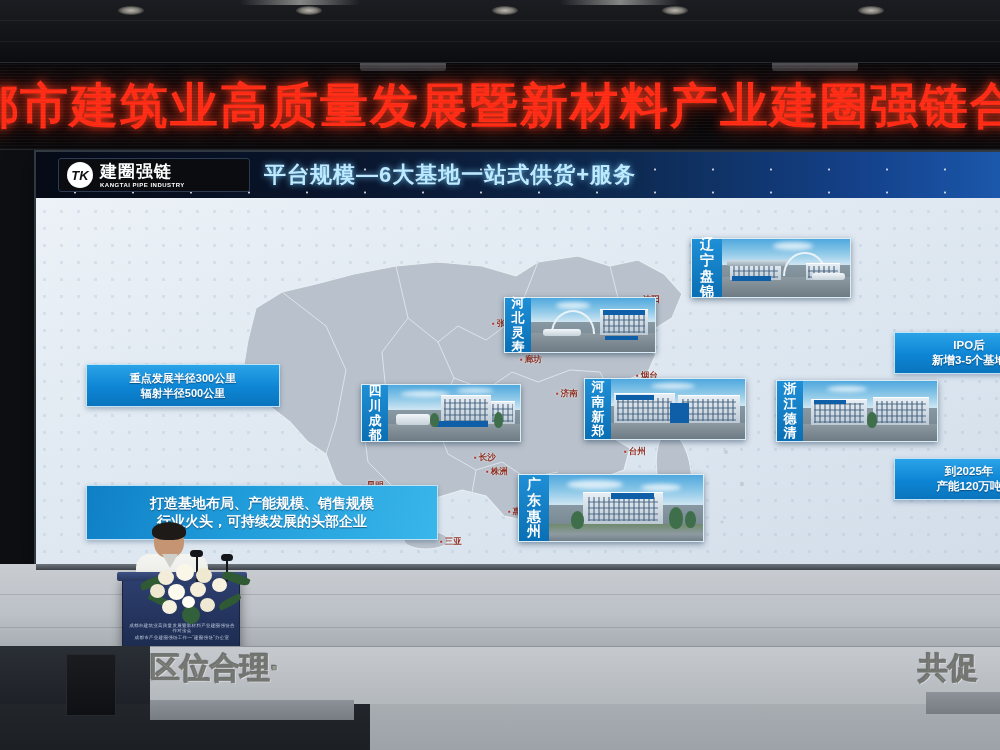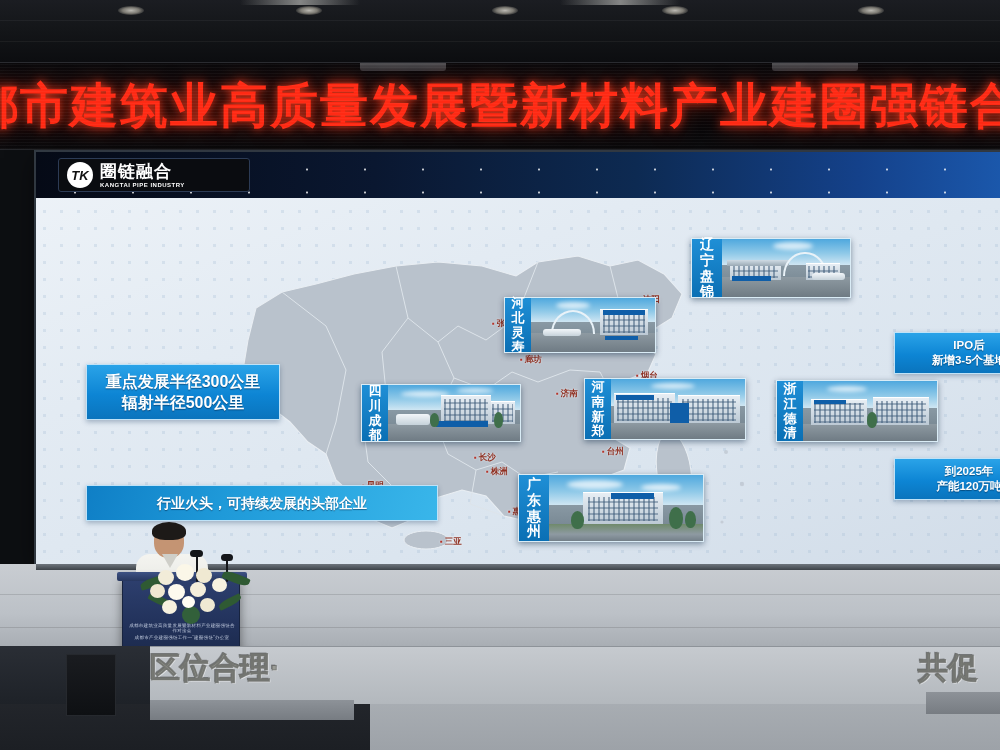--- a/index.html
+++ b/index.html
@@ -174,24 +174,25 @@
 
   <div class="screen-wrap">
     <div class="slide">
       <div class="hexdots"></div>
 
       <div class="slide-header">
         <div class="hdr-stars"></div>
         <div class="logo-box">
           <div class="logo-mark">TK</div>
           <div>
-            <div class="logo-cn">圈链融合</div>
+            <div class="logo-cn">建圈强链</div>
             <div class="logo-en">KANGTAI PIPE INDUSTRY</div>
           </div>
         </div>
+        <div class="slide-title">平台规模—6大基地一站式供货+服务</div>
       </div>
 
       <div class="map">
         <svg viewBox="0 0 650 330" preserveAspectRatio="none">
           <g fill="#b9c2cc" stroke="#e9eef3" stroke-width="1.1">
             <path d="M62,118 L70,86 L96,70 L130,62 L168,52 L210,44 L252,40 L296,44 L330,54
                      L352,40 L392,34 L424,44 L452,38 L478,52 L496,72 L486,96 L470,106 L452,118
                      L470,132 L462,150 L440,158 L452,176 L436,192 L414,196 L424,214 L444,226
                      L438,248 L416,256 L398,276 L372,288 L344,300 L318,294 L300,274 L276,268
                      L250,276 L230,296 L206,306 L182,296 L166,272 L150,258 L140,232 L122,220
@@ -228,21 +229,21 @@
         <span class="city" style="left:334px;top:132px">廊坊</span>
         <span class="city" style="left:450px;top:148px">烟台</span>
         <span class="city" style="left:370px;top:166px">济南</span>
         <span class="city" style="left:428px;top:170px">青岛</span>
         <span class="city" style="left:228px;top:210px">重庆</span>
         <span class="city" style="left:188px;top:192px">眉山</span>
         <span class="city" style="left:176px;top:258px">昆明</span>
         <span class="city" style="left:288px;top:230px">长沙</span>
         <span class="city" style="left:300px;top:244px">株洲</span>
         <span class="city" style="left:410px;top:200px">杭州</span>
-        <span class="city" style="left:416px;top:224px">台州</span>
+        <span class="city" style="left:438px;top:224px">台州</span>
         <span class="city" style="left:394px;top:264px">厦门</span>
         <span class="city" style="left:322px;top:284px">惠州</span>
         <span class="city" style="left:332px;top:294px">深圳</span>
         <span class="city" style="left:254px;top:314px">三亚</span>
       </div>
 
       <div class="base" style="left:655px;top:86px;width:160px;height:60px">
         <div class="base-tab wide">
             <span>辽</span>
             <span>宁</span>
@@ -352,26 +353,27 @@
           <div class="ph-ground" style="height:26%;background:linear-gradient(180deg,#6f8a6b 0%,#8e9aa2 60%,#737f88 100%)"></div>
           <div class="ph-bldg" style="left:22%;top:26%;width:52%;height:48%"></div>
           <div class="ph-sign" style="left:40%;top:28%;width:28%;height:6px"></div>
           <div class="ph-tree" style="left:14%;top:54%;width:13px;height:18px"></div>
           <div class="ph-tree" style="left:78%;top:48%;width:14px;height:22px"></div>
           <div class="ph-tree" style="left:88%;top:54%;width:11px;height:17px"></div>
         </div>
       </div>
 
 
-      <div class="callout" style="left:50px;top:212px;width:194px;padding:6px 8px;font-size:16px">
+      <div class="callout" style="left:50px;top:212px;width:194px;padding:6px 8px;font-size:11px">
         <span class="c-line">重点发展半径300公里</span>
         <span class="c-line">辐射半径500公里</span>
       </div>
 
       <div class="callout gradient2" style="left:50px;top:333px;width:352px;padding:8px 10px;font-size:14px">
+        <span class="c-line">打造基地布局、产能规模、销售规模</span>
         <span class="c-line">行业火头，可持续发展的头部企业</span>
       </div>
 
       <div class="callout" style="left:858px;top:180px;width:150px;padding:5px 8px;font-size:11.5px">
         <span class="c-line">IPO后</span>
         <span class="c-line">新增3-5个基地</span>
       </div>
 
       <div class="callout" style="left:858px;top:306px;width:150px;padding:5px 8px;font-size:11.5px">
         <span class="c-line">到2025年</span>

